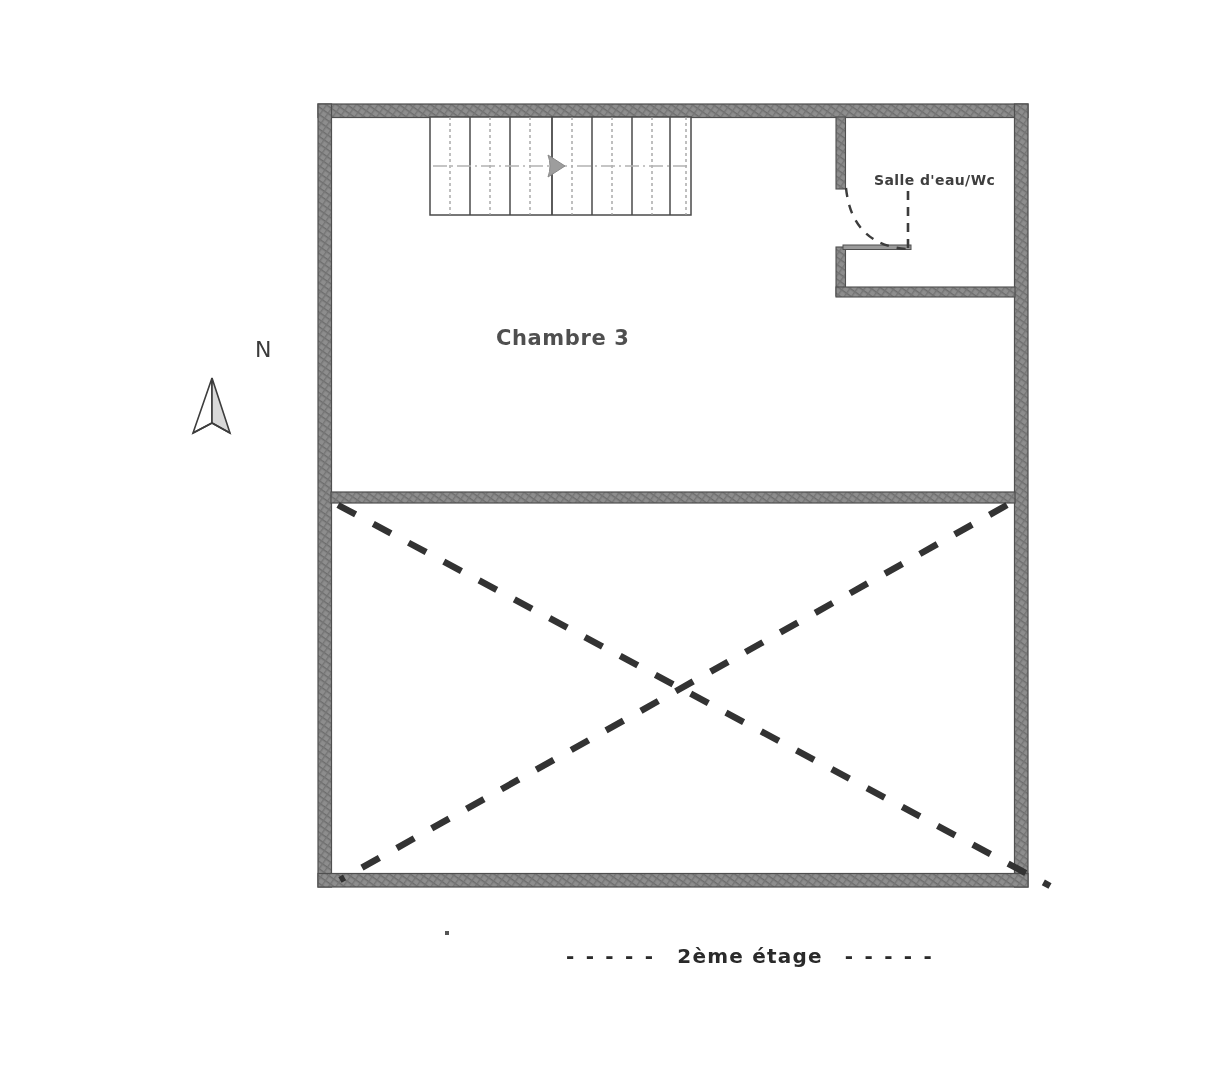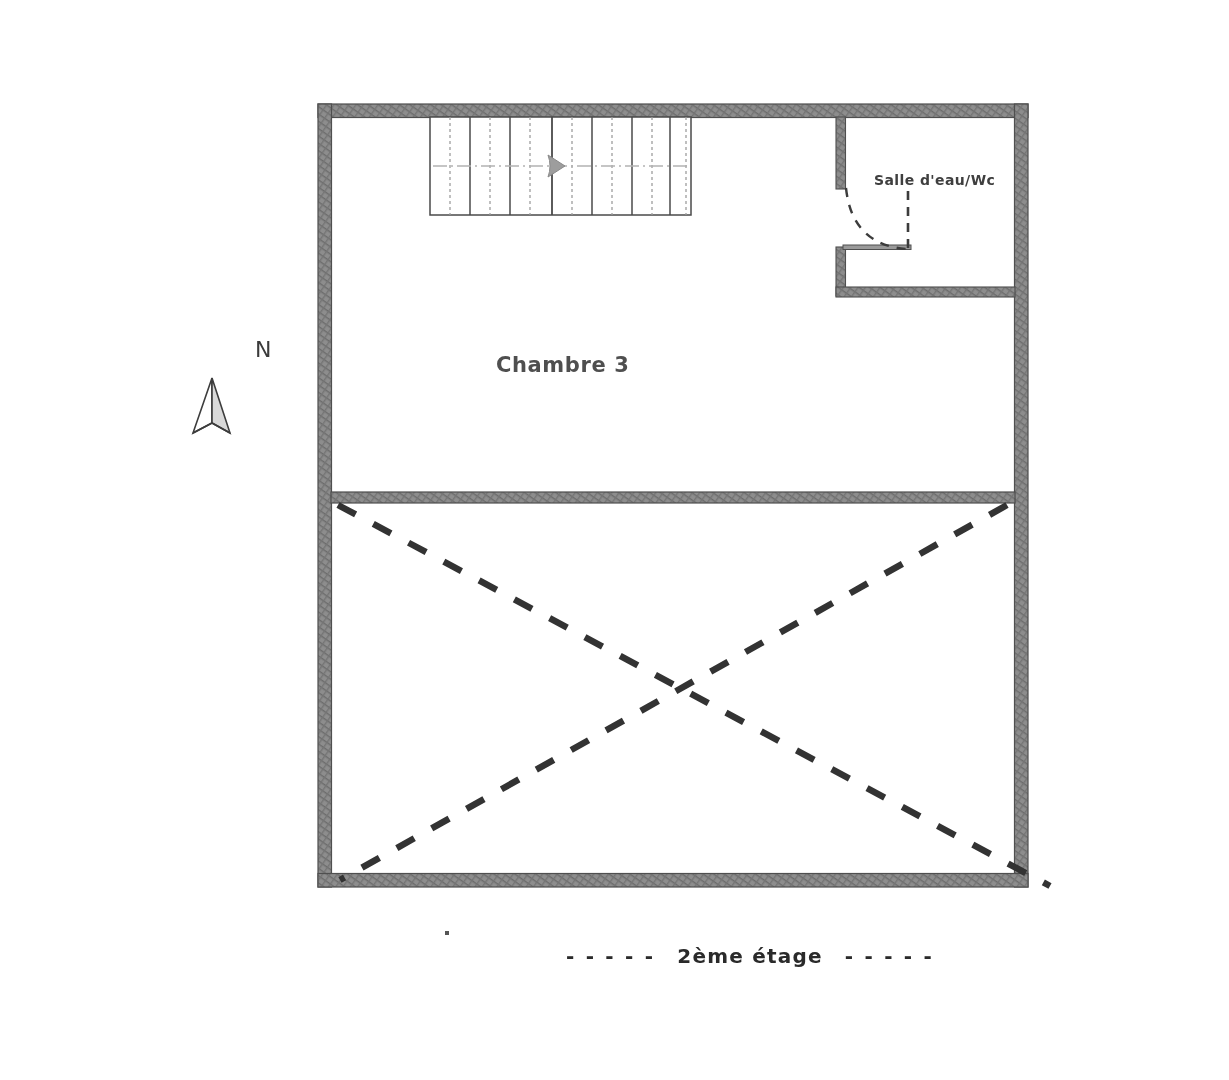--- a/index.html
+++ b/index.html
@@ -33,21 +33,20 @@
     white-space: nowrap;
     font-family: "DejaVu Sans", sans-serif;
   }
   #room-label-chambre3 {
     left: 496px;
     top: 326px;
     font-size: 21px;
     font-weight: 700;
     letter-spacing: 0.6px;
     color: #4f4f4f;
-    margin-top: 27px;
   }
   #room-label-salledeau {
     left: 874px;
     top: 172px;
     font-size: 14px;
     font-weight: 700;
     letter-spacing: 0.4px;
     color: #3f3f3f;
   }
   #compass-north-letter {

